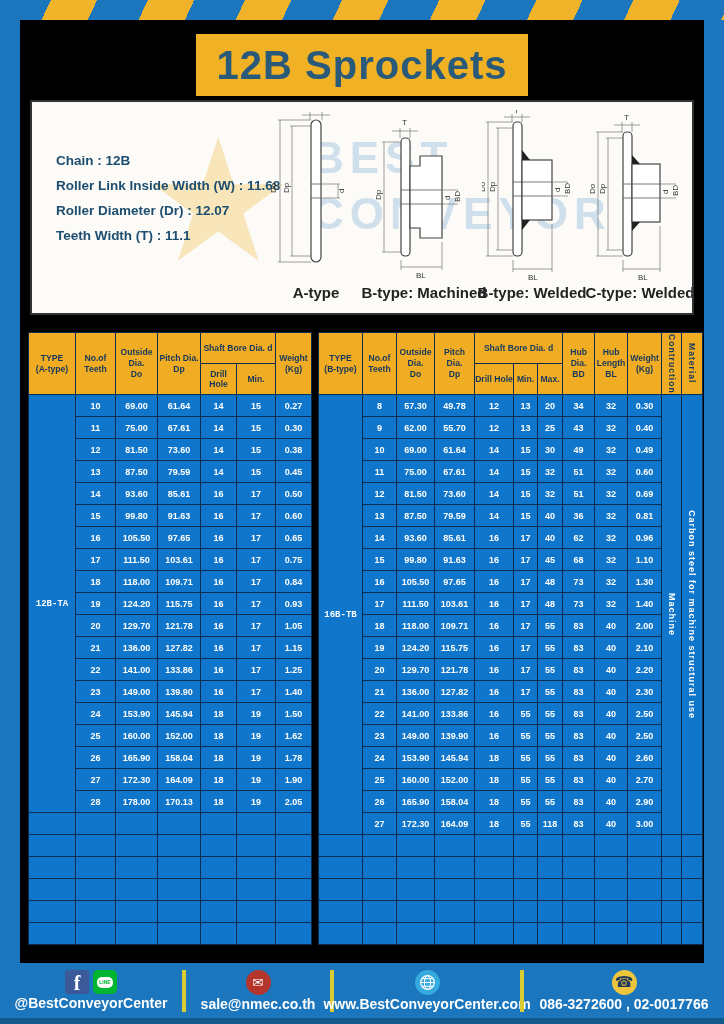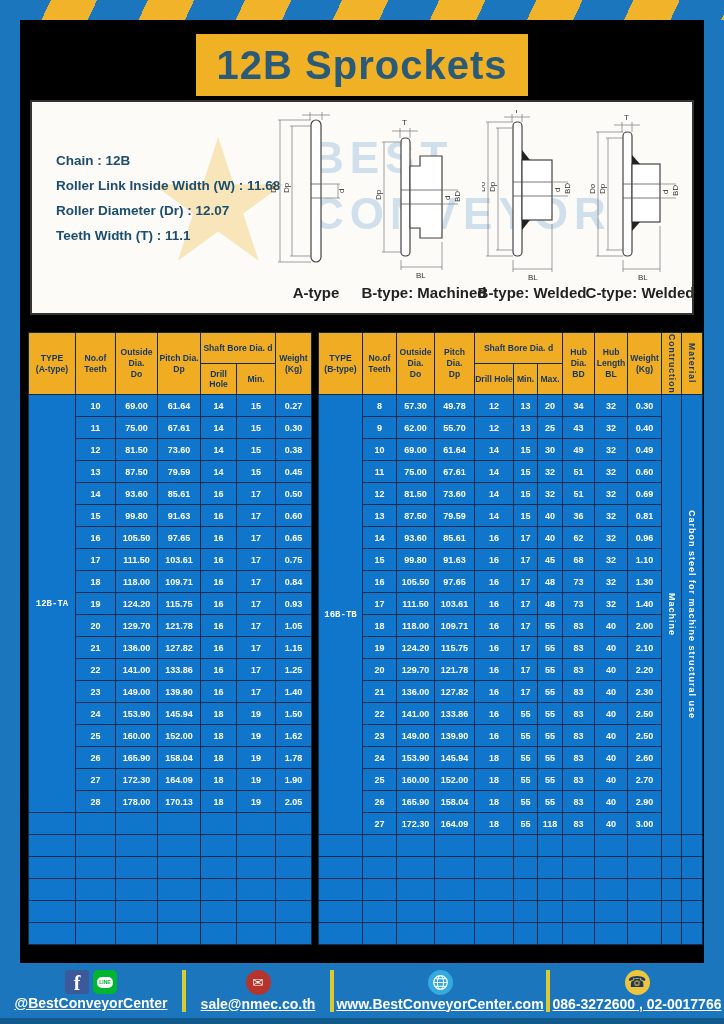--- a/index.html
+++ b/index.html
@@ -64,21 +64,21 @@
   .vert-th { font-size:8px; }
   .vert-cell { font-size:8px; font-weight:bold; }
   .type-cell { font-size:9.5px;font-family:Liberation Mono, monospace; }
 
   .footer {
     position:absolute; left:0; top:963px; width:724px; height:55px;
     background:#1b76bd; display:flex; align-items:stretch;
   }
   .footer-sec { display:flex; flex-direction:column; align-items:center; justify-content:center; gap:1px; }
   .footer-divider { width:4px; height:42px; background:#d9cb33; align-self:center; }
-  .footer-text { color:#fff; font-size:14px; font-weight:bold; white-space:nowrap;text-decoration:underline; }
+  .footer-text { color:#fff; font-size:14px; font-weight:bold; white-space:nowrap; }
   .icon-row { display:flex; gap:4px; align-items:center; }
   .icon-fb { width:24px; height:24px; background:#3c5a99; border-radius:3px; color:#fff;
              font-family:"Liberation Serif",serif; font-weight:bold; font-size:20px;
              display:flex; align-items:flex-end; justify-content:center; line-height:22px; }
   .icon-line { width:24px; height:24px; background:#00b52f; border-radius:5px;
                display:flex; align-items:center; justify-content:center; }
   .icon-line .bubble { width:16px; height:11px; background:#fff; border-radius:5px;
                color:#00b52f; font-size:5px; font-weight:bold; text-align:center; line-height:11px; }
   .icon-circle { width:25px; height:25px; border-radius:50%;
                display:flex; align-items:center; justify-content:center; }
@@ -827,21 +827,21 @@
         </div>
       </div>
       <div class="footer-text">@BestConveyorCenter</div>
     </div>
     <div class="footer-divider"></div>
     <div class="footer-sec" style="width:144px">
       <div class="icon-circle icon-mail">✉</div>
       <div class="footer-text">sale@nmec.co.th</div>
     </div>
     <div class="footer-divider"></div>
-    <div class="footer-sec" style="width:212px">
+    <div class="footer-sec" style="width:186px">
       <div class="icon-circle icon-globe">
         <svg width="17" height="17" viewBox="0 0 20 20">
           <circle cx="10" cy="10" r="8" fill="none" stroke="#fff" stroke-width="1.4"></circle>
           <ellipse cx="10" cy="10" rx="3.6" ry="8" fill="none" stroke="#fff" stroke-width="1.2"></ellipse>
           <line x1="2" y1="10" x2="18" y2="10" stroke="#fff" stroke-width="1.2"></line>
           <line x1="3" y1="5.5" x2="17" y2="5.5" stroke="#fff" stroke-width="1.2"></line>
           <line x1="3" y1="14.5" x2="17" y2="14.5" stroke="#fff" stroke-width="1.2"></line>
         </svg>
       </div>
       <div class="footer-text">www.BestConveyorCenter.com</div>

